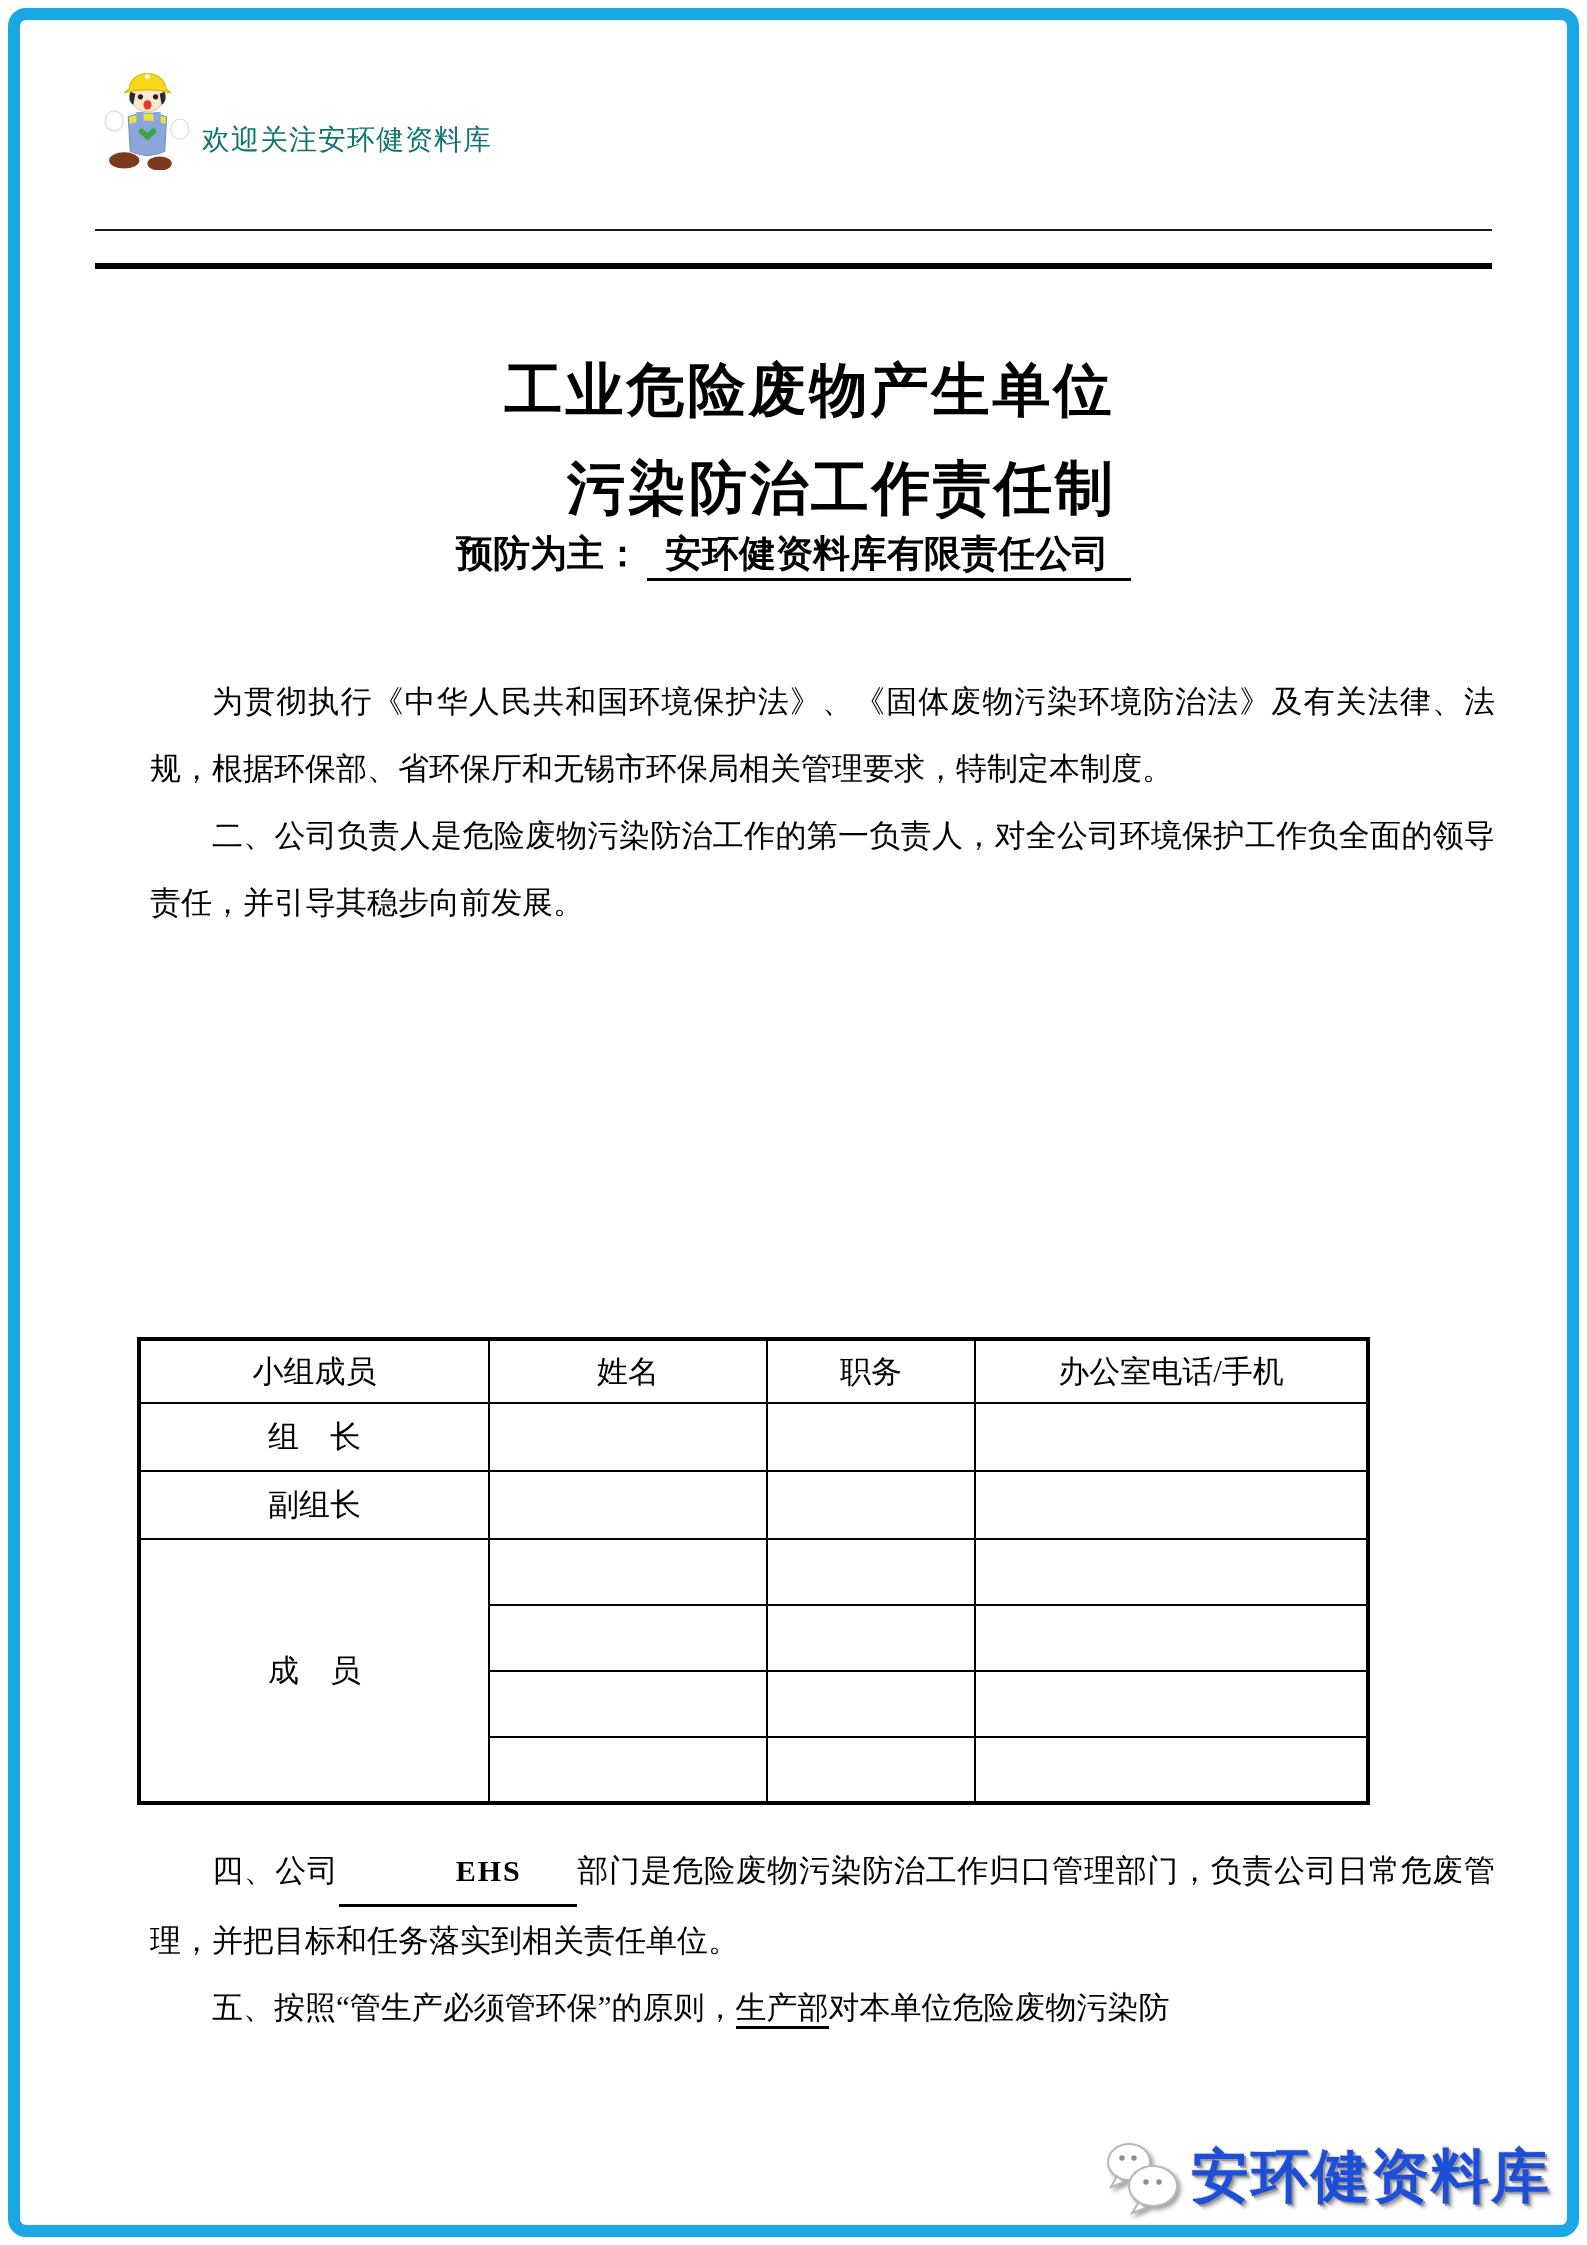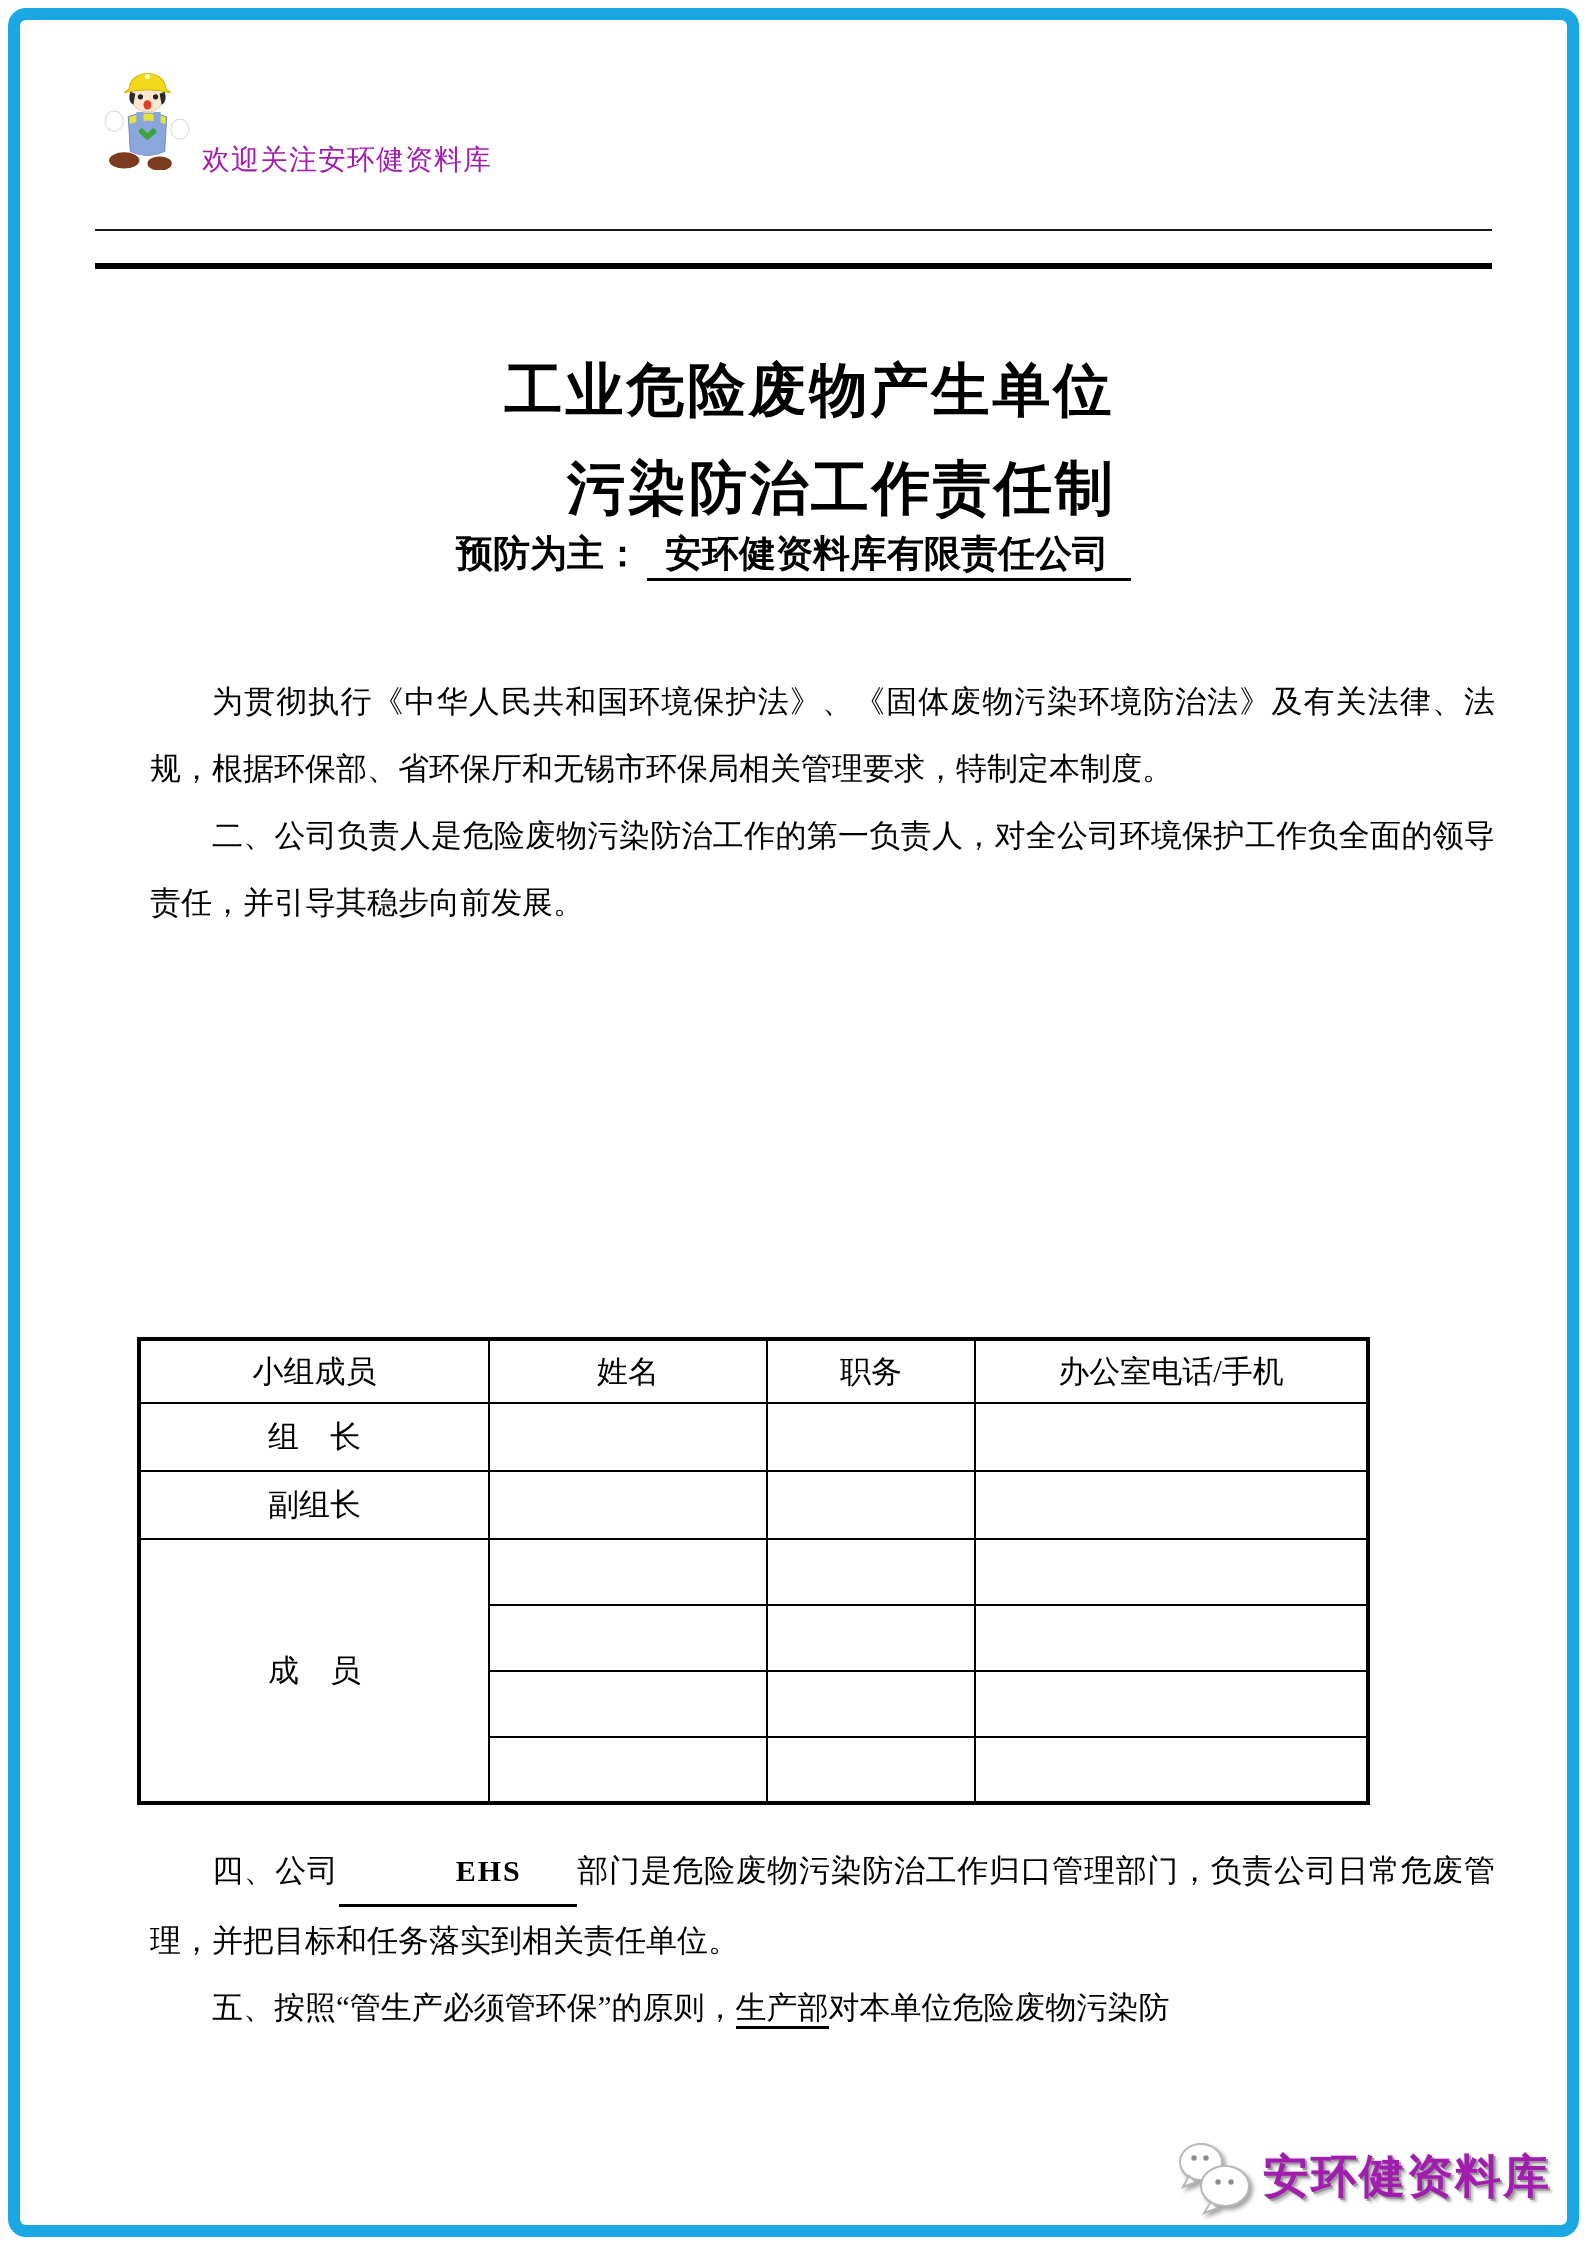--- a/index.html
+++ b/index.html
@@ -9,21 +9,21 @@
   }
   .page-border{
     position:absolute;left:8px;top:8px;right:8px;bottom:8px;
     border:12px solid #1aa7e3;border-radius:18px;pointer-events:none;
   }
   
   .mascot{position:absolute;left:100px;top:64px;width:96px;height:106px;}
   .banner-text{
     position:absolute;left:202px;top:122px;
     font-family:"Liberation Sans","DejaVu Sans",sans-serif;
-    font-size:28px;line-height:36px;color:#a21caf;letter-spacing:1px;margin-top:20px;
+    font-size:28px;line-height:36px;color:#0f766e;letter-spacing:1px;
   }
   .rule{position:absolute;left:95px;width:1397px;background:#000;}
   .rule.thin{top:229px;height:2px;background:#1a1a1a;}
   .rule.thick{top:263px;height:6px;}
   
   .doc-title{
     position:absolute;left:0;width:1587px;text-align:center;margin:16px;
     font-family:"Liberation Sans","DejaVu Sans",sans-serif;
     font-weight:bold;font-size:58px;line-height:96px;color:#000;letter-spacing:3px;
   }
@@ -69,21 +69,21 @@
   tr.r-lead{height:68px;}
   tr.r-mem{height:66px;}
   
   .footer-logo{
     position:absolute;right:36px;top:2134px;height:86px;
     display:flex;align-items:center;gap:10px;
   }
   .footer-logo svg{filter:drop-shadow(3px 3px 2px #a3a3a3);}
   .footer-logo .logo-text{
     font-family:"Liberation Sans","DejaVu Sans",sans-serif;
-    font-weight:bold;font-size:46px;letter-spacing:2px;color:#a21caf;
+    font-weight:bold;font-size:58px;letter-spacing:2px;color:#1d4ed8;
     text-shadow:2px 2px 0 #9a9a9a,4px 4px 3px #c4c4c4,-1px -1px 0 #e8e8e8;
   }
 </style>
 </head>
 <body>
 
 <div>
 
   <div class="page-border"></div>
 

